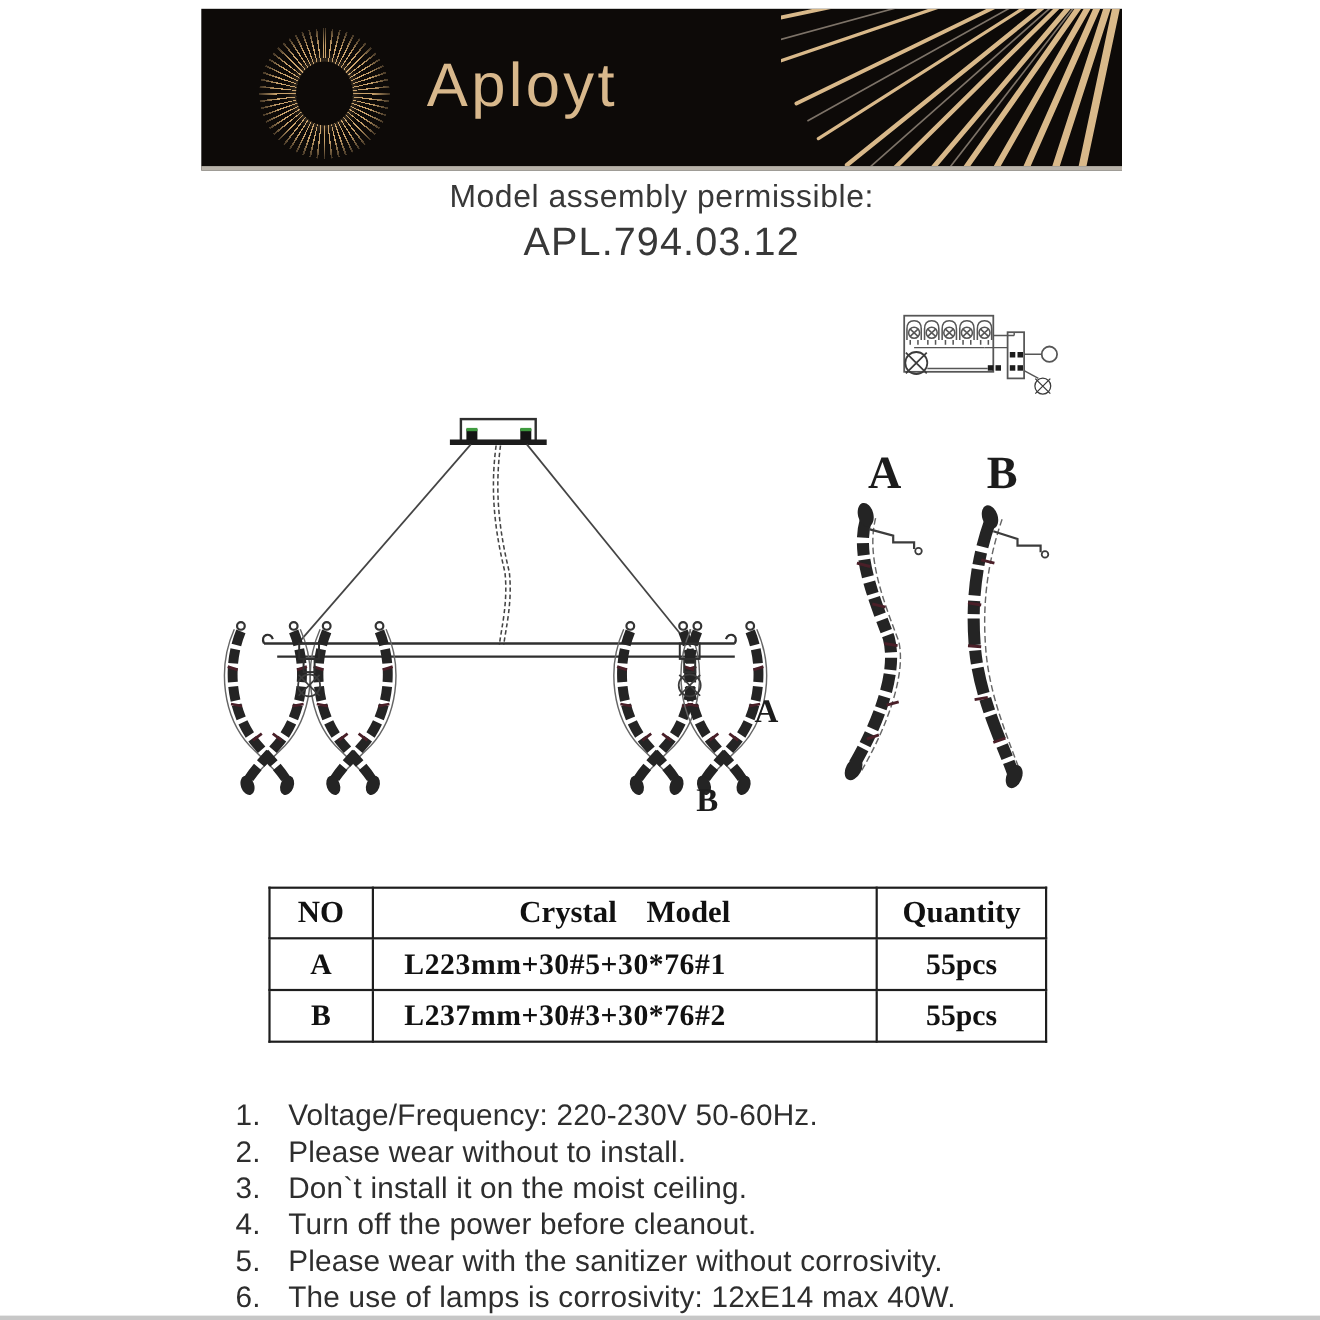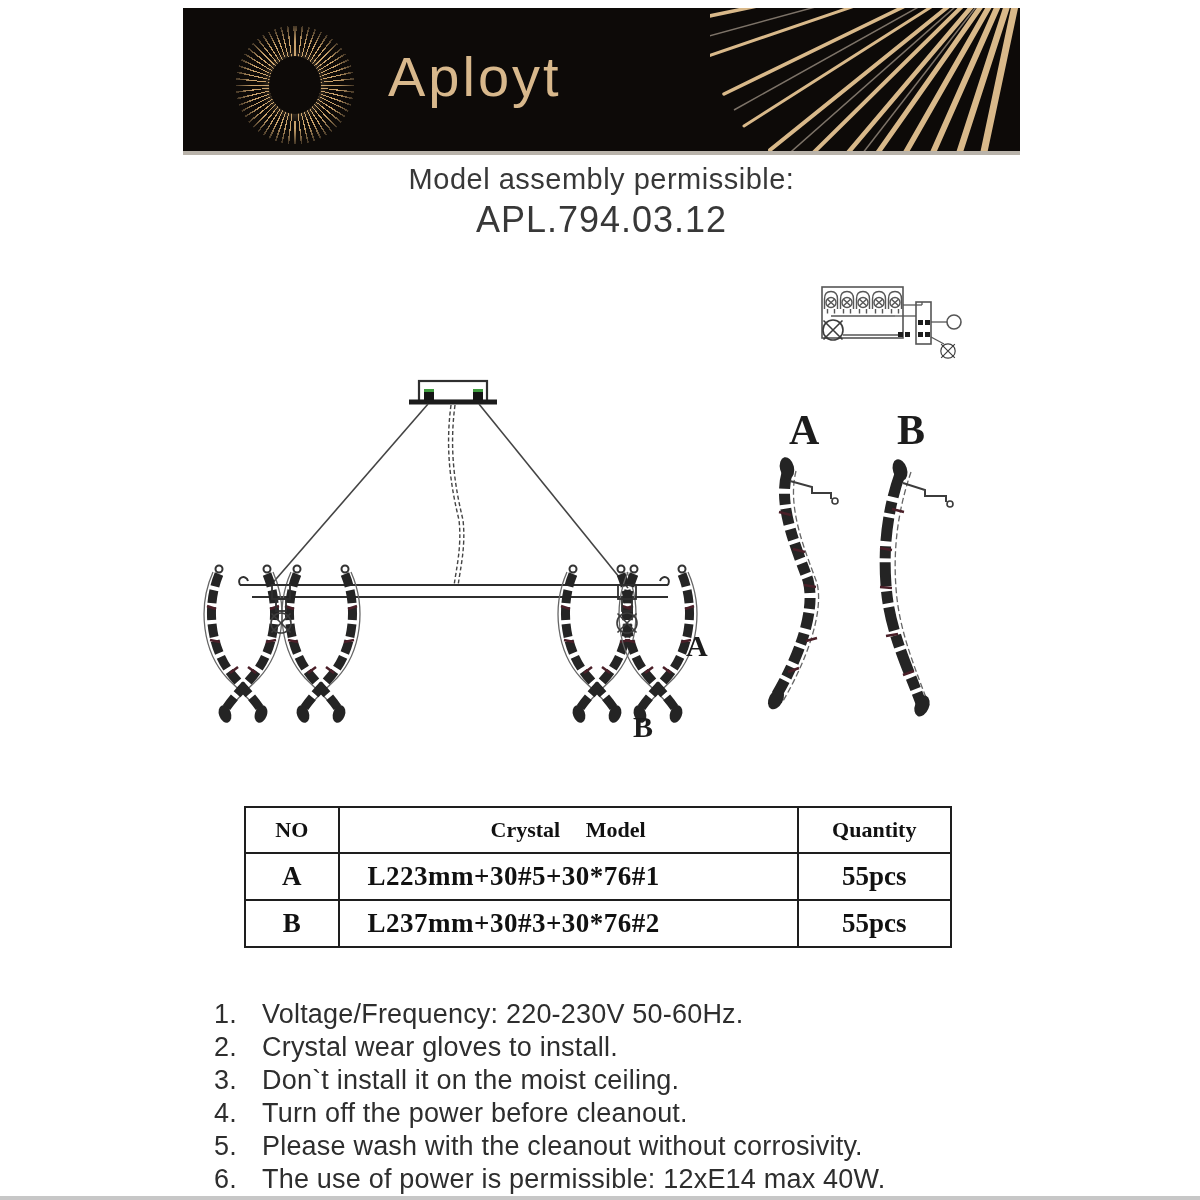--- a/index.html
+++ b/index.html
@@ -29,21 +29,21 @@
   .title-line2 { font-size:36px; margin-top:3px; letter-spacing:1px; }
 
   
   .diagram-svg { position:absolute; left:180px; top:258px; width:840px; height:515px; }
   text.serif-label { font-family:"Liberation Serif", serif; font-weight:bold; fill:#1c1c1c; }
 
   
   .parts-table { position:absolute; left:244px; top:806px; width:708px;
       border-collapse:collapse; font-family:"Liberation Serif", serif; color:#111; }
   .parts-table th, .parts-table td { border:2px solid #1e1e1e; font-weight:bold; }
-  .parts-table th { height:46px; font-size:22px; }
+  .parts-table th { height:46px; font-size:28px; }
   .parts-table td { height:47px; font-size:27px; text-align:center; }
   .col-no { width:94px; }
   .col-model { width:460px; }
   .col-qty { width:154px;border-radius:17px; }
   th.col-model { word-spacing:20px; }
   td.cell-model { text-align:left; padding-left:28px; letter-spacing:.5px; }
 
   
   .instructions { position:absolute; left:214px; top:998px; width:820px; color:#2e2e2e; }
   .instr-row { display:flex; font-size:27px; line-height:33px; letter-spacing:.2px; }
@@ -259,34 +259,34 @@
     </tbody>
   </table>
 
   <div class="instructions">
     <div class="instr-row">
       <span class="instr-num">1.</span>
       <span class="instr-text">Voltage/Frequency: 220-230V 50-60Hz.</span>
     </div>
     <div class="instr-row">
       <span class="instr-num">2.</span>
-      <span class="instr-text">Crystal wear gloves to install.</span>
+      <span class="instr-text">Please wear without to install.</span>
     </div>
     <div class="instr-row">
       <span class="instr-num">3.</span>
       <span class="instr-text">Don`t install it on the moist ceiling.</span>
     </div>
     <div class="instr-row">
       <span class="instr-num">4.</span>
       <span class="instr-text">Turn off the power before cleanout.</span>
     </div>
     <div class="instr-row">
       <span class="instr-num">5.</span>
-      <span class="instr-text">Please wash with the cleanout without corrosivity.</span>
+      <span class="instr-text">Please wear with the sanitizer without corrosivity.</span>
     </div>
     <div class="instr-row">
       <span class="instr-num">6.</span>
-      <span class="instr-text">The use of power is permissible: 12xE14 max 40W.</span>
+      <span class="instr-text">The use of lamps is corrosivity: 12xE14 max 40W.</span>
     </div>
   </div>
 
   <div class="page-bottom-edge"></div>
 </div>
 
 </body></html>

